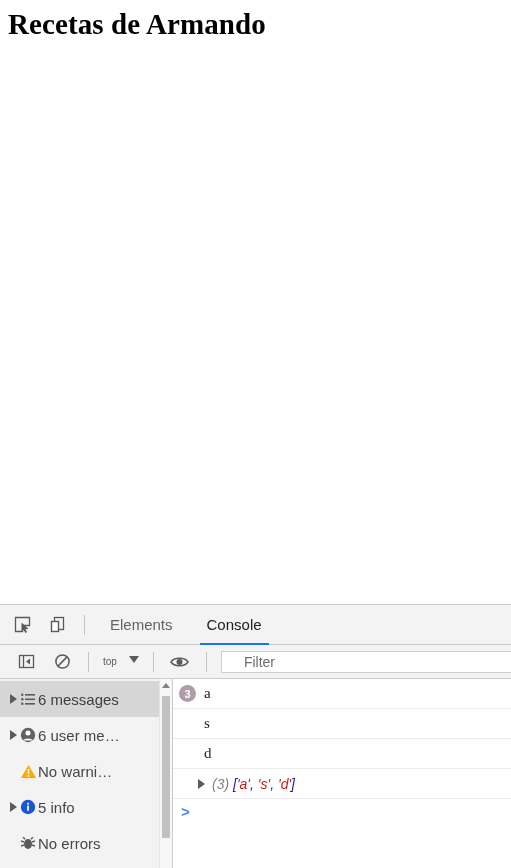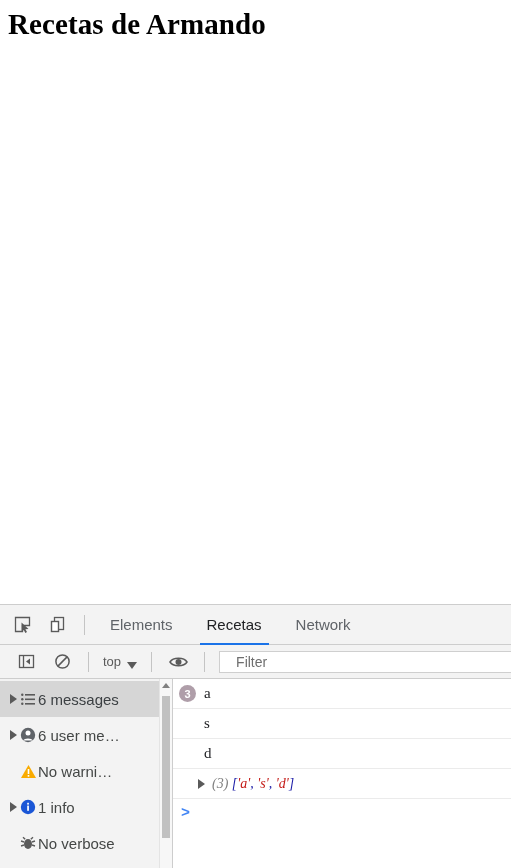--- a/index.html
+++ b/index.html
@@ -79,42 +79,42 @@
   
   .console-toolbar {
     height: 34px;
     flex: 0 0 34px;
     display: flex; align-items: center;
     background: #f3f3f3;
     border-bottom: 1px solid #cdcdcd;
     padding-left: 4px;
   }
   .ctx-select {
-    display: flex; align-items: flex-end; gap: 6px;
-    font-size: 13px; color: #5a5a5a;
+    display: flex; align-items: flex-start; gap: 12px;
+    font-size: 10px; color: #5a5a5a;
     padding: 0 6px; cursor: pointer;
     white-space: nowrap;
   }
   .caret-down {
     width: 0; height: 0;
     border-left: 5px solid transparent;
     border-right: 5px solid transparent;
     border-top: 7px solid #5a5a5a;
   }
   .filter-input {
     flex: 1;
     height: 22px;
     margin-left: 6px;
     margin-right: 0;
     background: #ffffff;
     border: 1px solid #cfcfcf;
     border-right: none;
     font-size: 14px;
     color: #5f6368;
-    padding: 0 16px;
+    padding: 0 22px;
     font-family: "Liberation Sans", sans-serif;
     outline: none;
   }
   .filter-input::placeholder { color: #6e6e6e; opacity: 1; }
 
   
   .console-body {
     flex: 1;
     display: flex;
     min-height: 0;
@@ -234,21 +234,21 @@
     display: flex; align-items: center;
     cursor: pointer;
   }
   .obj-twisty i {
     width: 0; height: 0;
     border-top: 5px solid transparent;
     border-bottom: 5px solid transparent;
     border-left: 7px solid #5a5a5a;
   }
   .obj-code {
-    font-family: Liberation Serif, serif;
+    font-family: Liberation Sans, sans-serif;
     font-size: 14px;
     font-style: italic;
     white-space: pre;
   }
   .tok-count { color: #808080; }
   .tok-punc { color: #1a1aa6; }
   .tok-str  { color: #c41a16; }
 
   .prompt-row {
     height: 28px;
@@ -286,24 +286,21 @@
           <rect x="5.5" y="1.5" width="9" height="12" fill="none" stroke="#5a5a5a" stroke-width="1.3"></rect>
           <rect x="2.5" y="5.5" width="7" height="10" fill="#ffffff" stroke="#5a5a5a" stroke-width="1.4"></rect>
         </svg>
       </div>
       <div class="vsep"></div>
       <div class="tabs">
         <div class="tab">
           <span>Elements</span>
         </div>
         <div class="tab active">
-          <span>Recetas</span>
-        </div>
-        <div class="tab">
-          <span>Network</span>
+          <span>Console</span>
         </div>
       </div>
     </div>
 
     <div class="console-toolbar">
       <div class="tool-btn">
         <svg width="17" height="17" viewBox="0 0 17 17">
           <rect x="1.5" y="2.5" width="14" height="12" fill="none" stroke="#5a5a5a" stroke-width="1.3"></rect>
           <line x1="5.5" y1="2.5" x2="5.5" y2="14.5" stroke="#5a5a5a" stroke-width="1.3"></line>
           <path d="M12 5.5 L12 11.5 L8 8.5 Z" fill="#5a5a5a"></path>
@@ -386,33 +383,33 @@
             <span class="sb-twisty">
                 <i></i>
               </span>
             <span class="sb-icon">
               <svg width="16" height="16" viewBox="0 0 16 16">
                 <circle cx="8" cy="8" r="7.2" fill="#1a56d6"></circle>
                 <rect x="7.2" y="6.6" width="1.7" height="5.2" fill="#ffffff"></rect>
                 <rect x="7.2" y="3.8" width="1.7" height="1.8" fill="#ffffff"></rect>
               </svg>
             </span>
-            <span class="sb-label">1 info</span>
+            <span class="sb-label">5 info</span>
           </div>
 
           <div class="sb-item">
             <span class="sb-twisty"></span>
             <span class="sb-icon">
               <svg width="16" height="14" viewBox="0 0 16 14">
                 <ellipse cx="8" cy="8" rx="4" ry="5" fill="#5a5a5a"></ellipse>
                 <path d="M5.2 3.2 L3 1.2 M10.8 3.2 L13 1.2" stroke="#5a5a5a" stroke-width="1.4"></path>
                 <path d="M4 6 L1 5 M4 9 L1 10 M12 6 L15 5 M12 9 L15 10" stroke="#5a5a5a" stroke-width="1.4"></path>
               </svg>
             </span>
-            <span class="sb-label">No verbose</span>
+            <span class="sb-label">No errors</span>
           </div>
 
         </div>
 
         <div class="sb-scrollbar">
           <div class="sb-arrow up">
               <i></i>
             </div>
           <div class="sb-thumb"></div>
           <div class="sb-arrow down" style="position:absolute;bottom:0;left:0;right:0;">

